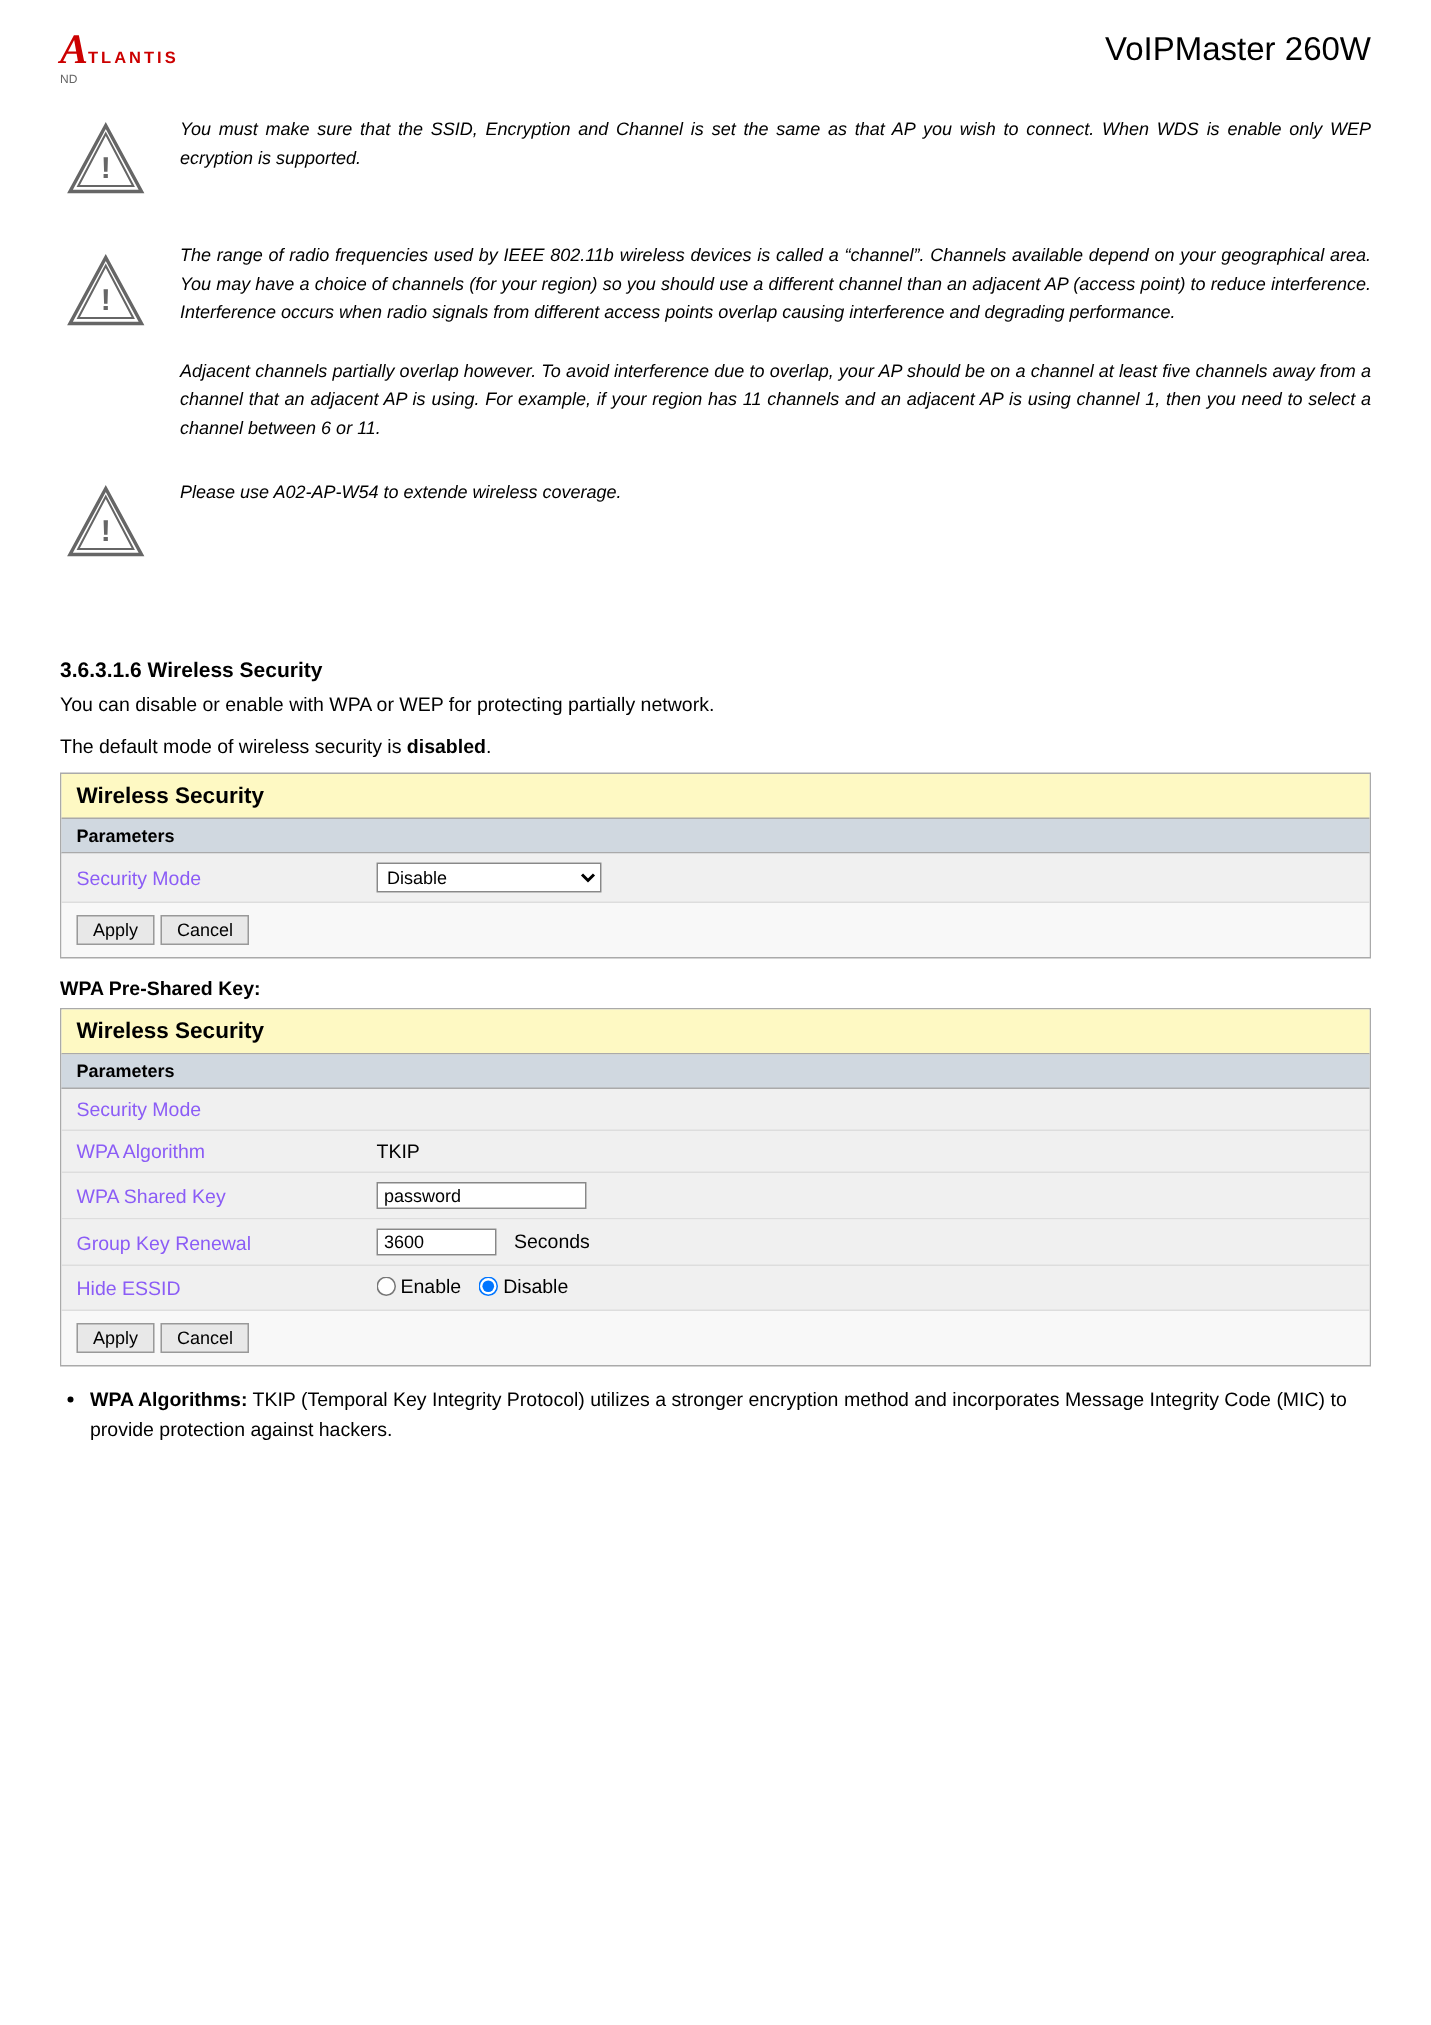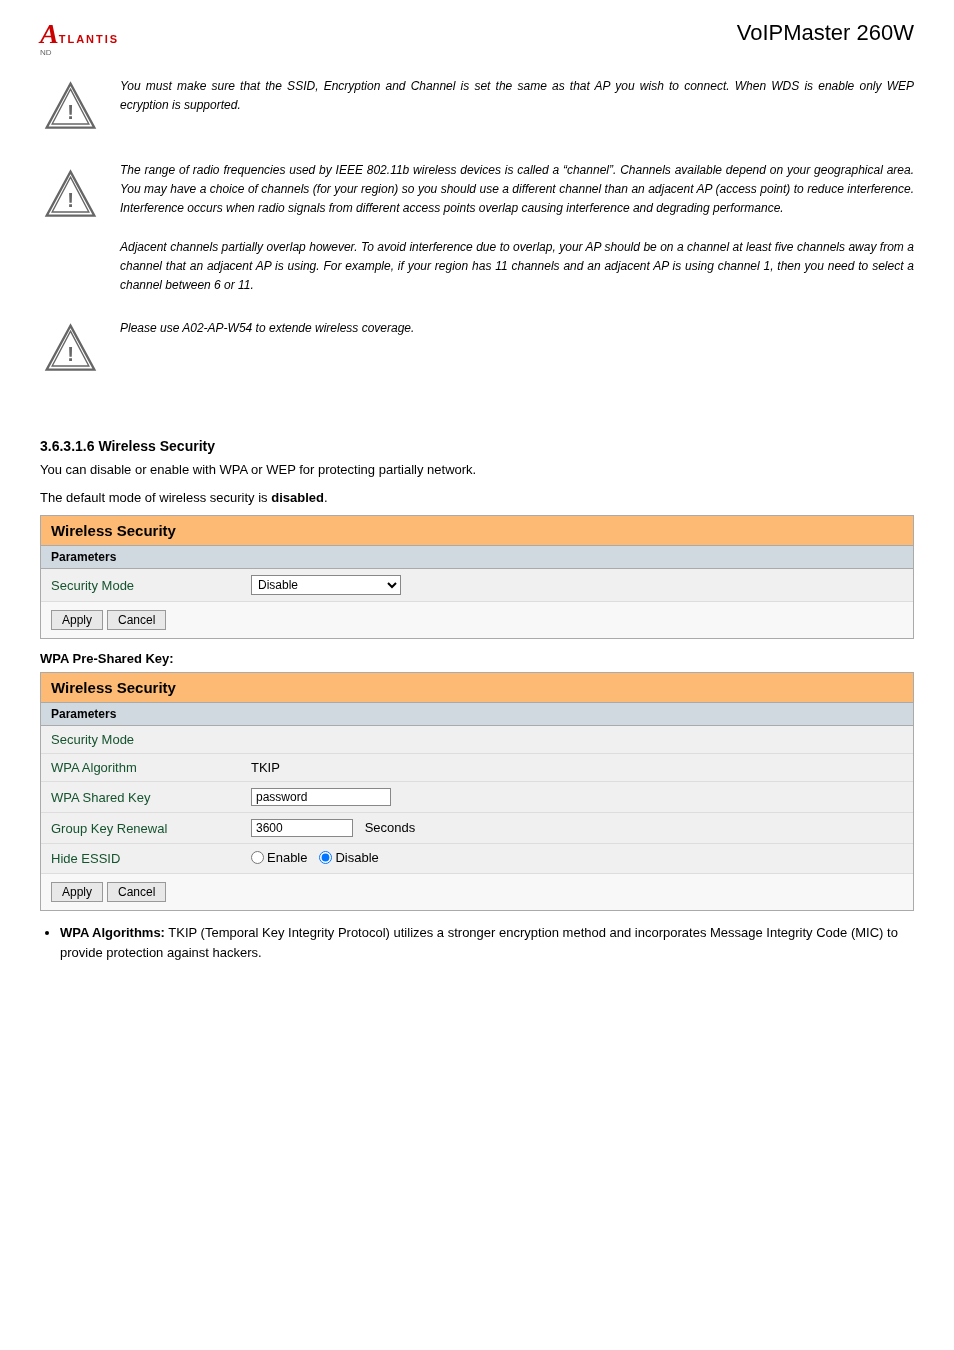--- a/index.html
+++ b/index.html
@@ -57,21 +57,21 @@
       font-size: 13px;
       margin-bottom: 8px;
       line-height: 1.5;
     }
     .table-container {
       border: 1px solid #aaa;
       margin-bottom: 12px;
       width: 100%;
     }
     .table-title {
-      background: #fdba74;
+      background: #fef9c3;
       padding: 6px 10px;
       font-size: 15px;
       font-weight: bold;
       color: #000;
       border-bottom: 1px solid #aaa;
     }
     .table-params-header {
       background: #d0d8e0;
       padding: 4px 10px;
       font-size: 12px;
@@ -84,21 +84,21 @@
       border-bottom: 1px solid #ddd;
       padding: 6px 10px;
       background: #f0f0f0;
     }
     .table-row:last-child {
       border-bottom: none;
     }
     .table-row-label {
       width: 200px;
       font-size: 13px;
-      color: #14532d;
+      color: #8b5cf6;
     }
     .table-row-value {
       flex: 1;
       font-size: 13px;
     }
     .table-buttons-row {
       padding: 8px 10px;
       background: #f8f8f8;
       display: flex;
       gap: 4px;
@@ -290,21 +290,21 @@
   <div class="table-row">
     <div class="table-row-label">WPA Shared Key</div>
     <div class="table-row-value">
       <input class="inline-input" type="text" value="password" style="">
     </div>
   </div>
 
   <div class="table-row">
     <div class="table-row-label">Group Key Renewal</div>
     <div class="table-row-value">
-      <input class="inline-input" type="text" value="3600" style="width: 102px;">
+      <input class="inline-input" type="text" value="3600" style="width: 80px;">
       <span class="seconds-label">Seconds</span>
     </div>
   </div>
 
   <div class="table-row">
     <div class="table-row-label">Hide ESSID</div>
     <div class="table-row-value">
       <span class="radio-group">
         <label class="radio-label">
           <input type="radio" name="hide_essid" value="Enable" style="">

